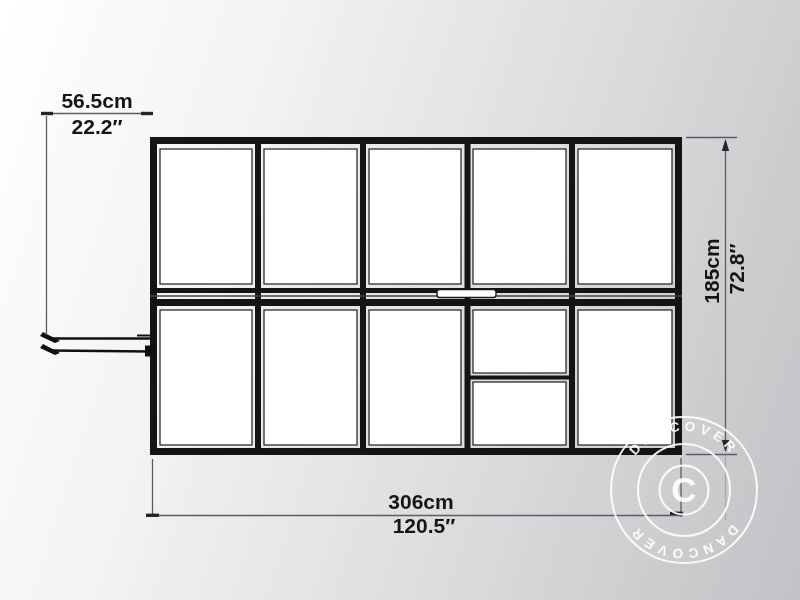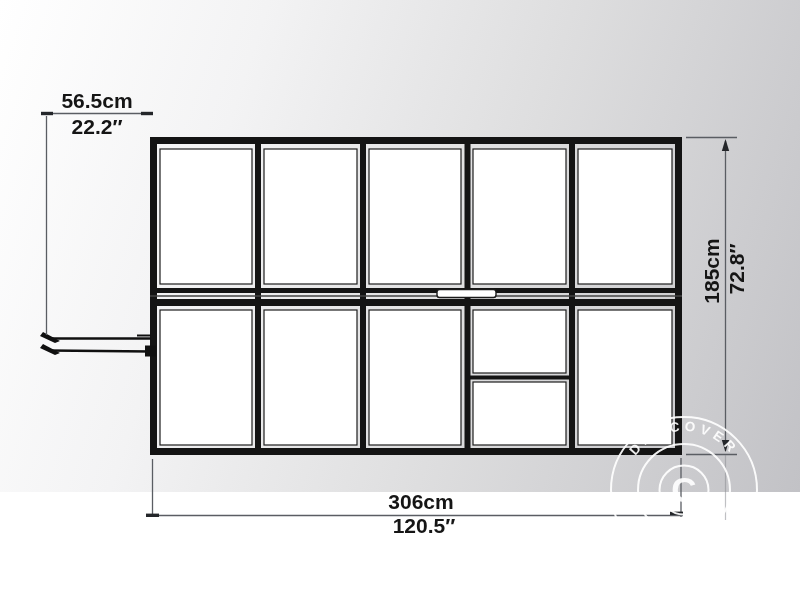--- a/index.html
+++ b/index.html
@@ -1,21 +1,21 @@
 <!DOCTYPE html>
 <html><head>
 <meta charset="utf-8">
 <style>
   html,body{margin:0;padding:0;}
   body{
     width:800px;height:600px;overflow:hidden;
     font-family:"Liberation Sans", sans-serif;
   }
   .stage{
-    position:relative;width:800px;height:492px;
+    position:relative;width:800px;height:600px;
     background:linear-gradient(108deg,#ffffff 0%,#f3f3f4 28%,#dededf 60%,#c2c2c6 100%);
   }
   svg{position:absolute;left:0;top:0;}
   .dim-line{stroke:#5a5d63;stroke-width:1.3;fill:none;}
   .dim-faint{stroke:#8a8d92;stroke-width:1.2;fill:none;opacity:.55;}
   .dim-tick{fill:#24262a;}
   .dim-text{fill:#151515;font-weight:bold;font-size:21px;text-anchor:middle;}
   .tube{stroke:#141414;fill:none;}
   .panel{fill:#ffffff;stroke:#1d1d1d;stroke-width:1.2;}
   .wm{opacity:.92;}

